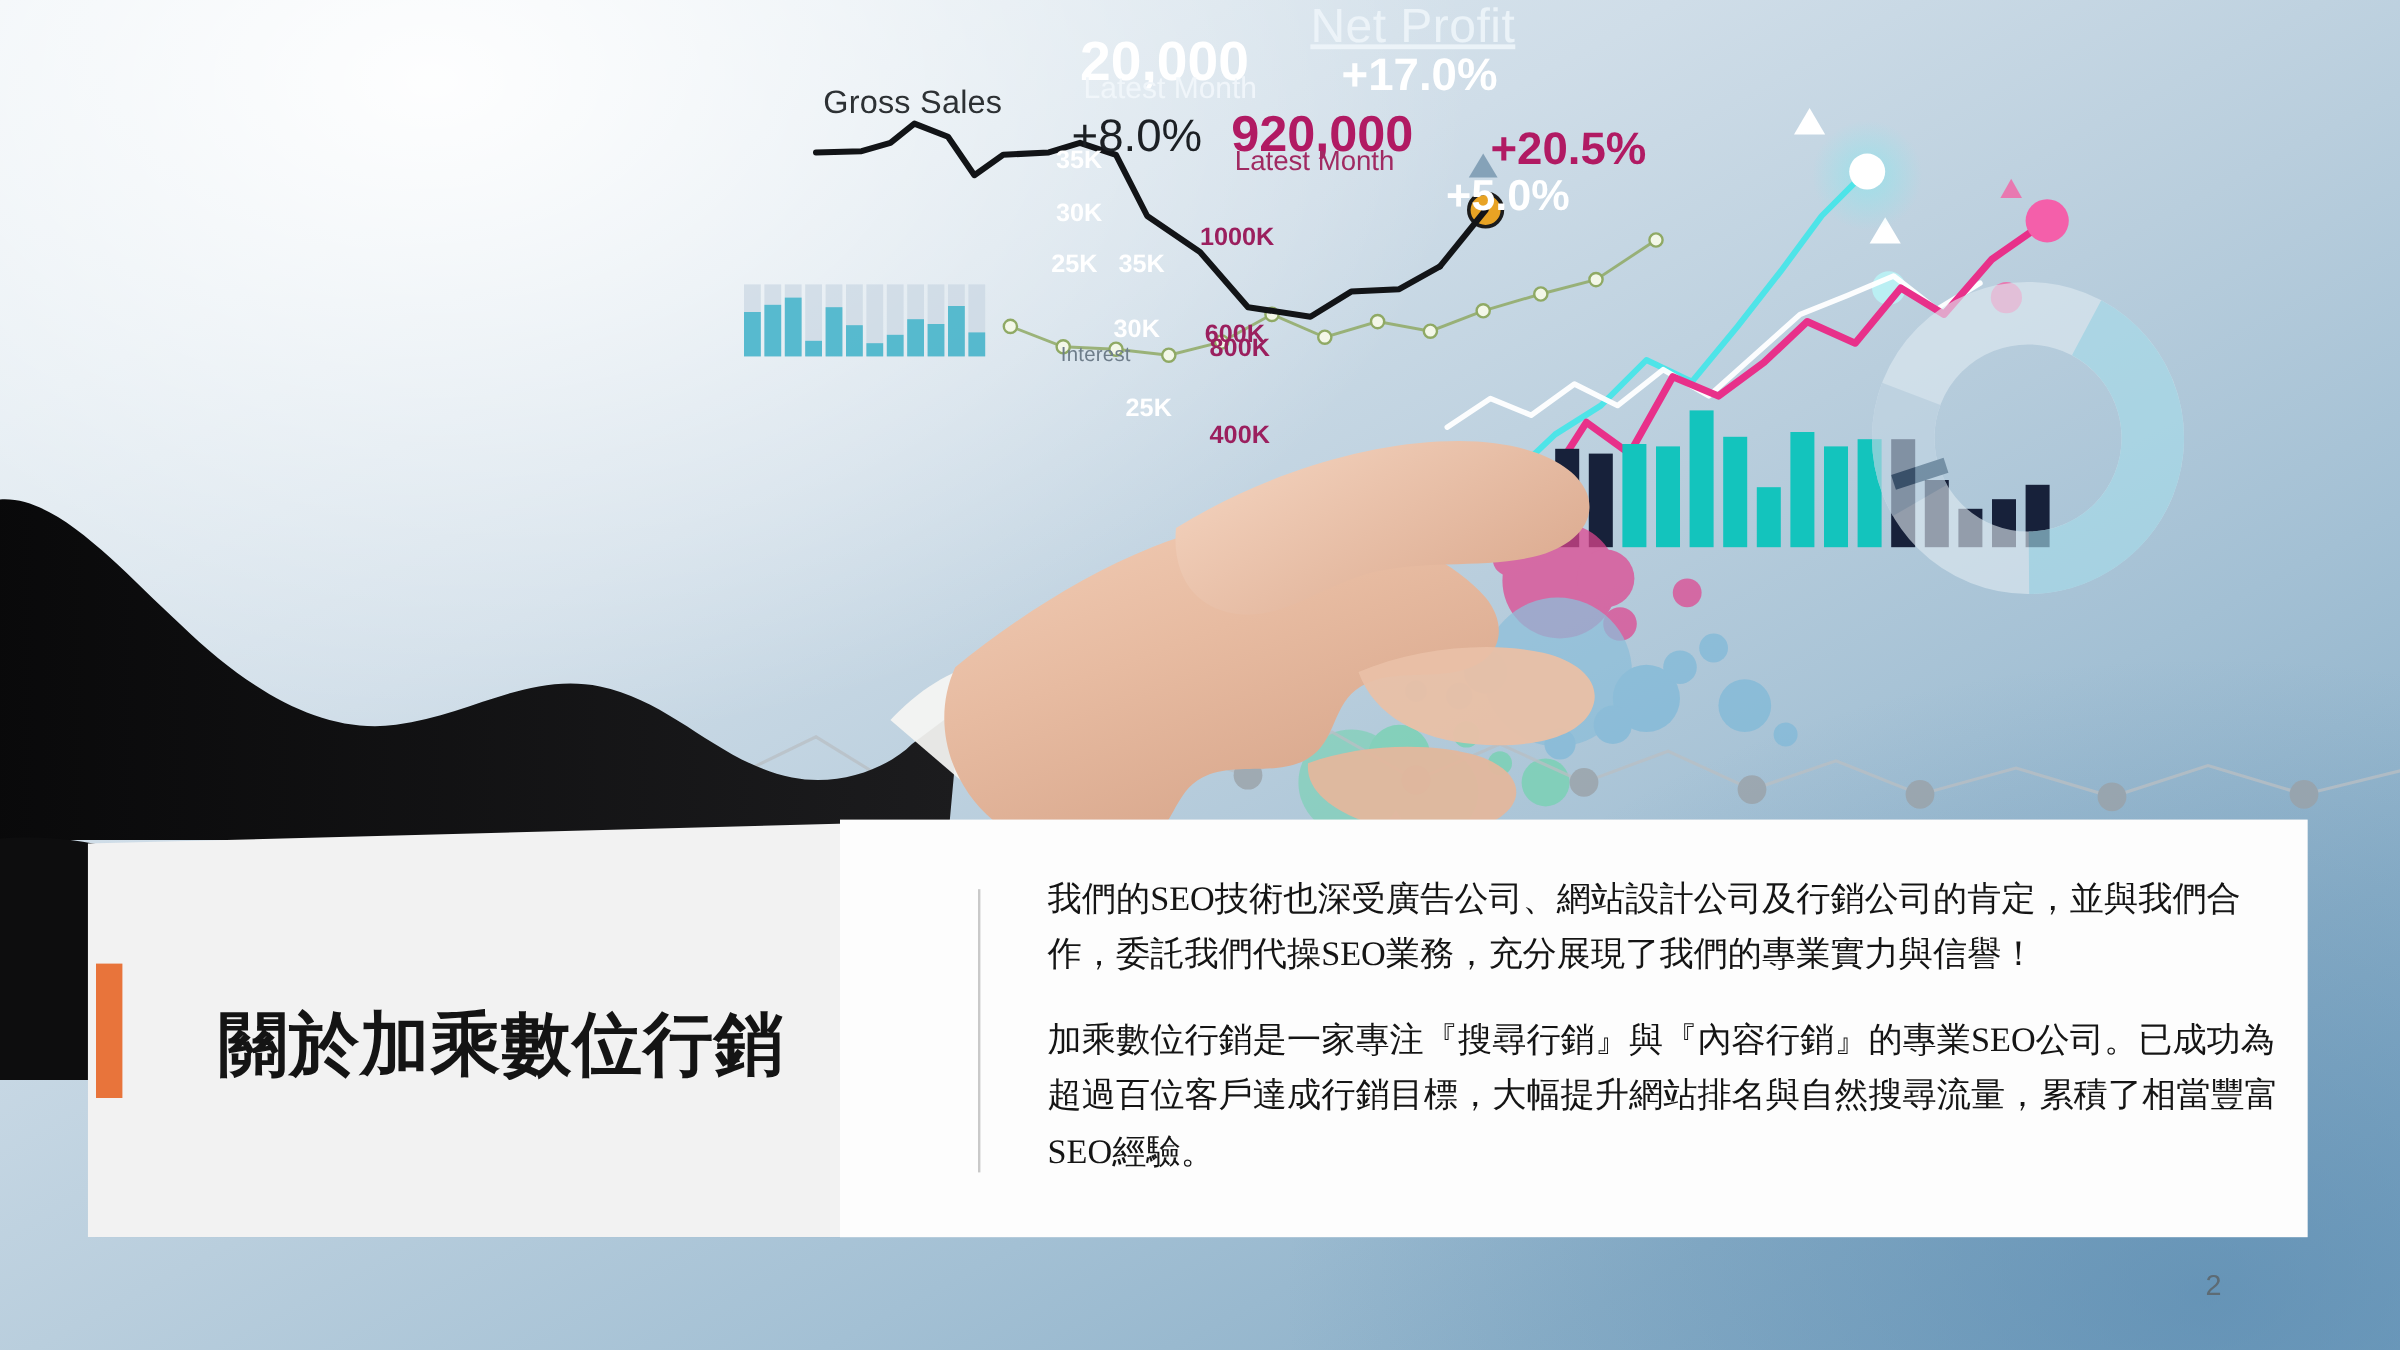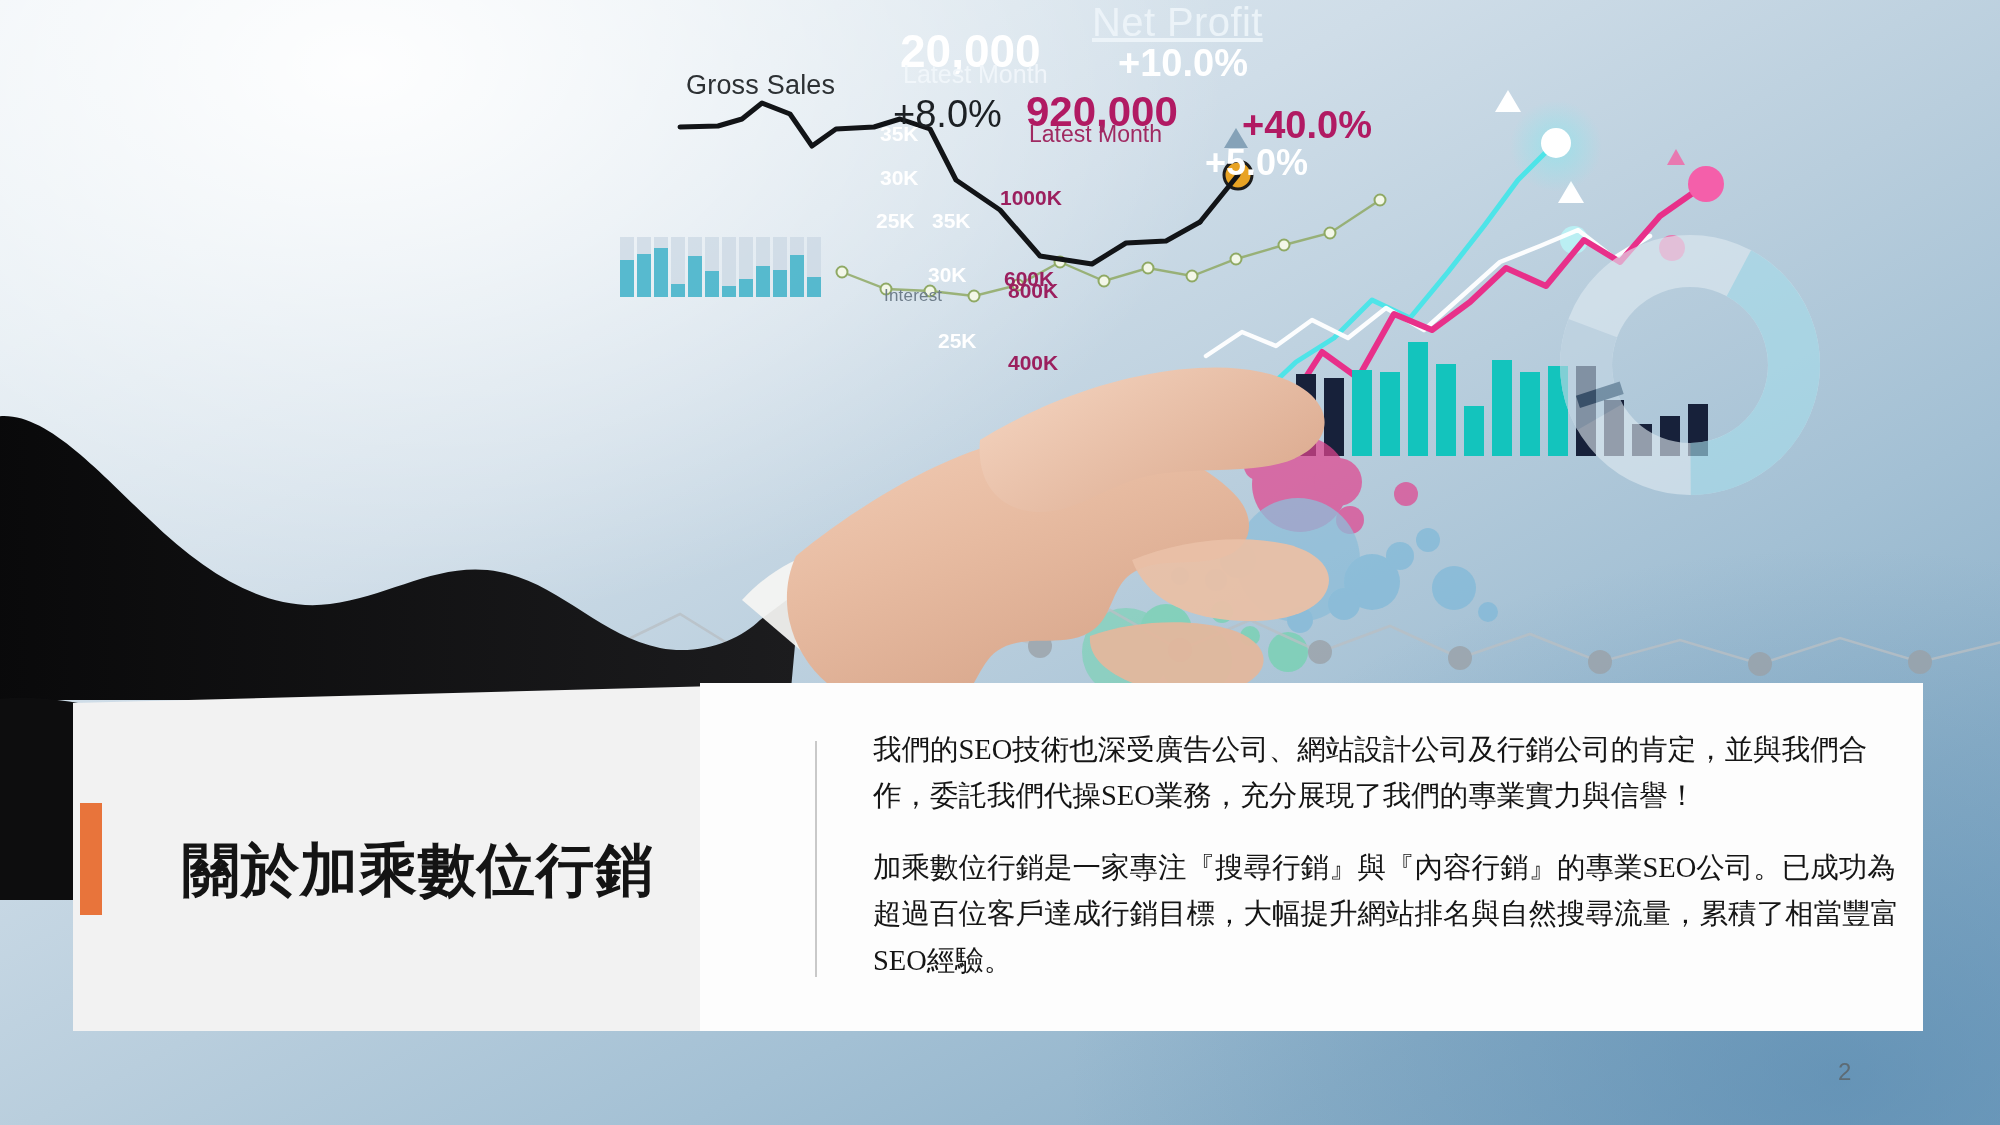--- a/index.html
+++ b/index.html
@@ -290,24 +290,24 @@
     </g>
   </svg>
 
   <div class="lbl l-gross">Gross Sales</div>
   <div class="lbl l-interest">Interest</div>
   <div class="lbl l-netprofit">Net Profit</div>
 
   <div class="lbl n-20000">20,000</div>
   <div class="lbl n-20000-sub">Latest Month</div>
   <div class="lbl p-8">+8.0%</div>
-  <div class="lbl p-10">+10.0%</div>
+  <div class="lbl p-10">+17.0%</div>
   <div class="lbl n-920000">920,000</div>
   <div class="lbl n-920000-sub">Latest Month</div>
-  <div class="lbl p-205">+40.0%</div>
+  <div class="lbl p-205">+20.5%</div>
   <div class="lbl p-50">+5.0%</div>
 
   <div class="lbl axis ax-w a1">35K</div>
   <div class="lbl axis ax-w a2">30K</div>
   <div class="lbl axis ax-w a3">25K</div>
   <div class="lbl axis ax-w a4">35K</div>
   <div class="lbl axis ax-w a5">30K</div>
   <div class="lbl axis ax-w a6">25K</div>
 
   <div class="lbl axis ax-m b1">1000K</div>

